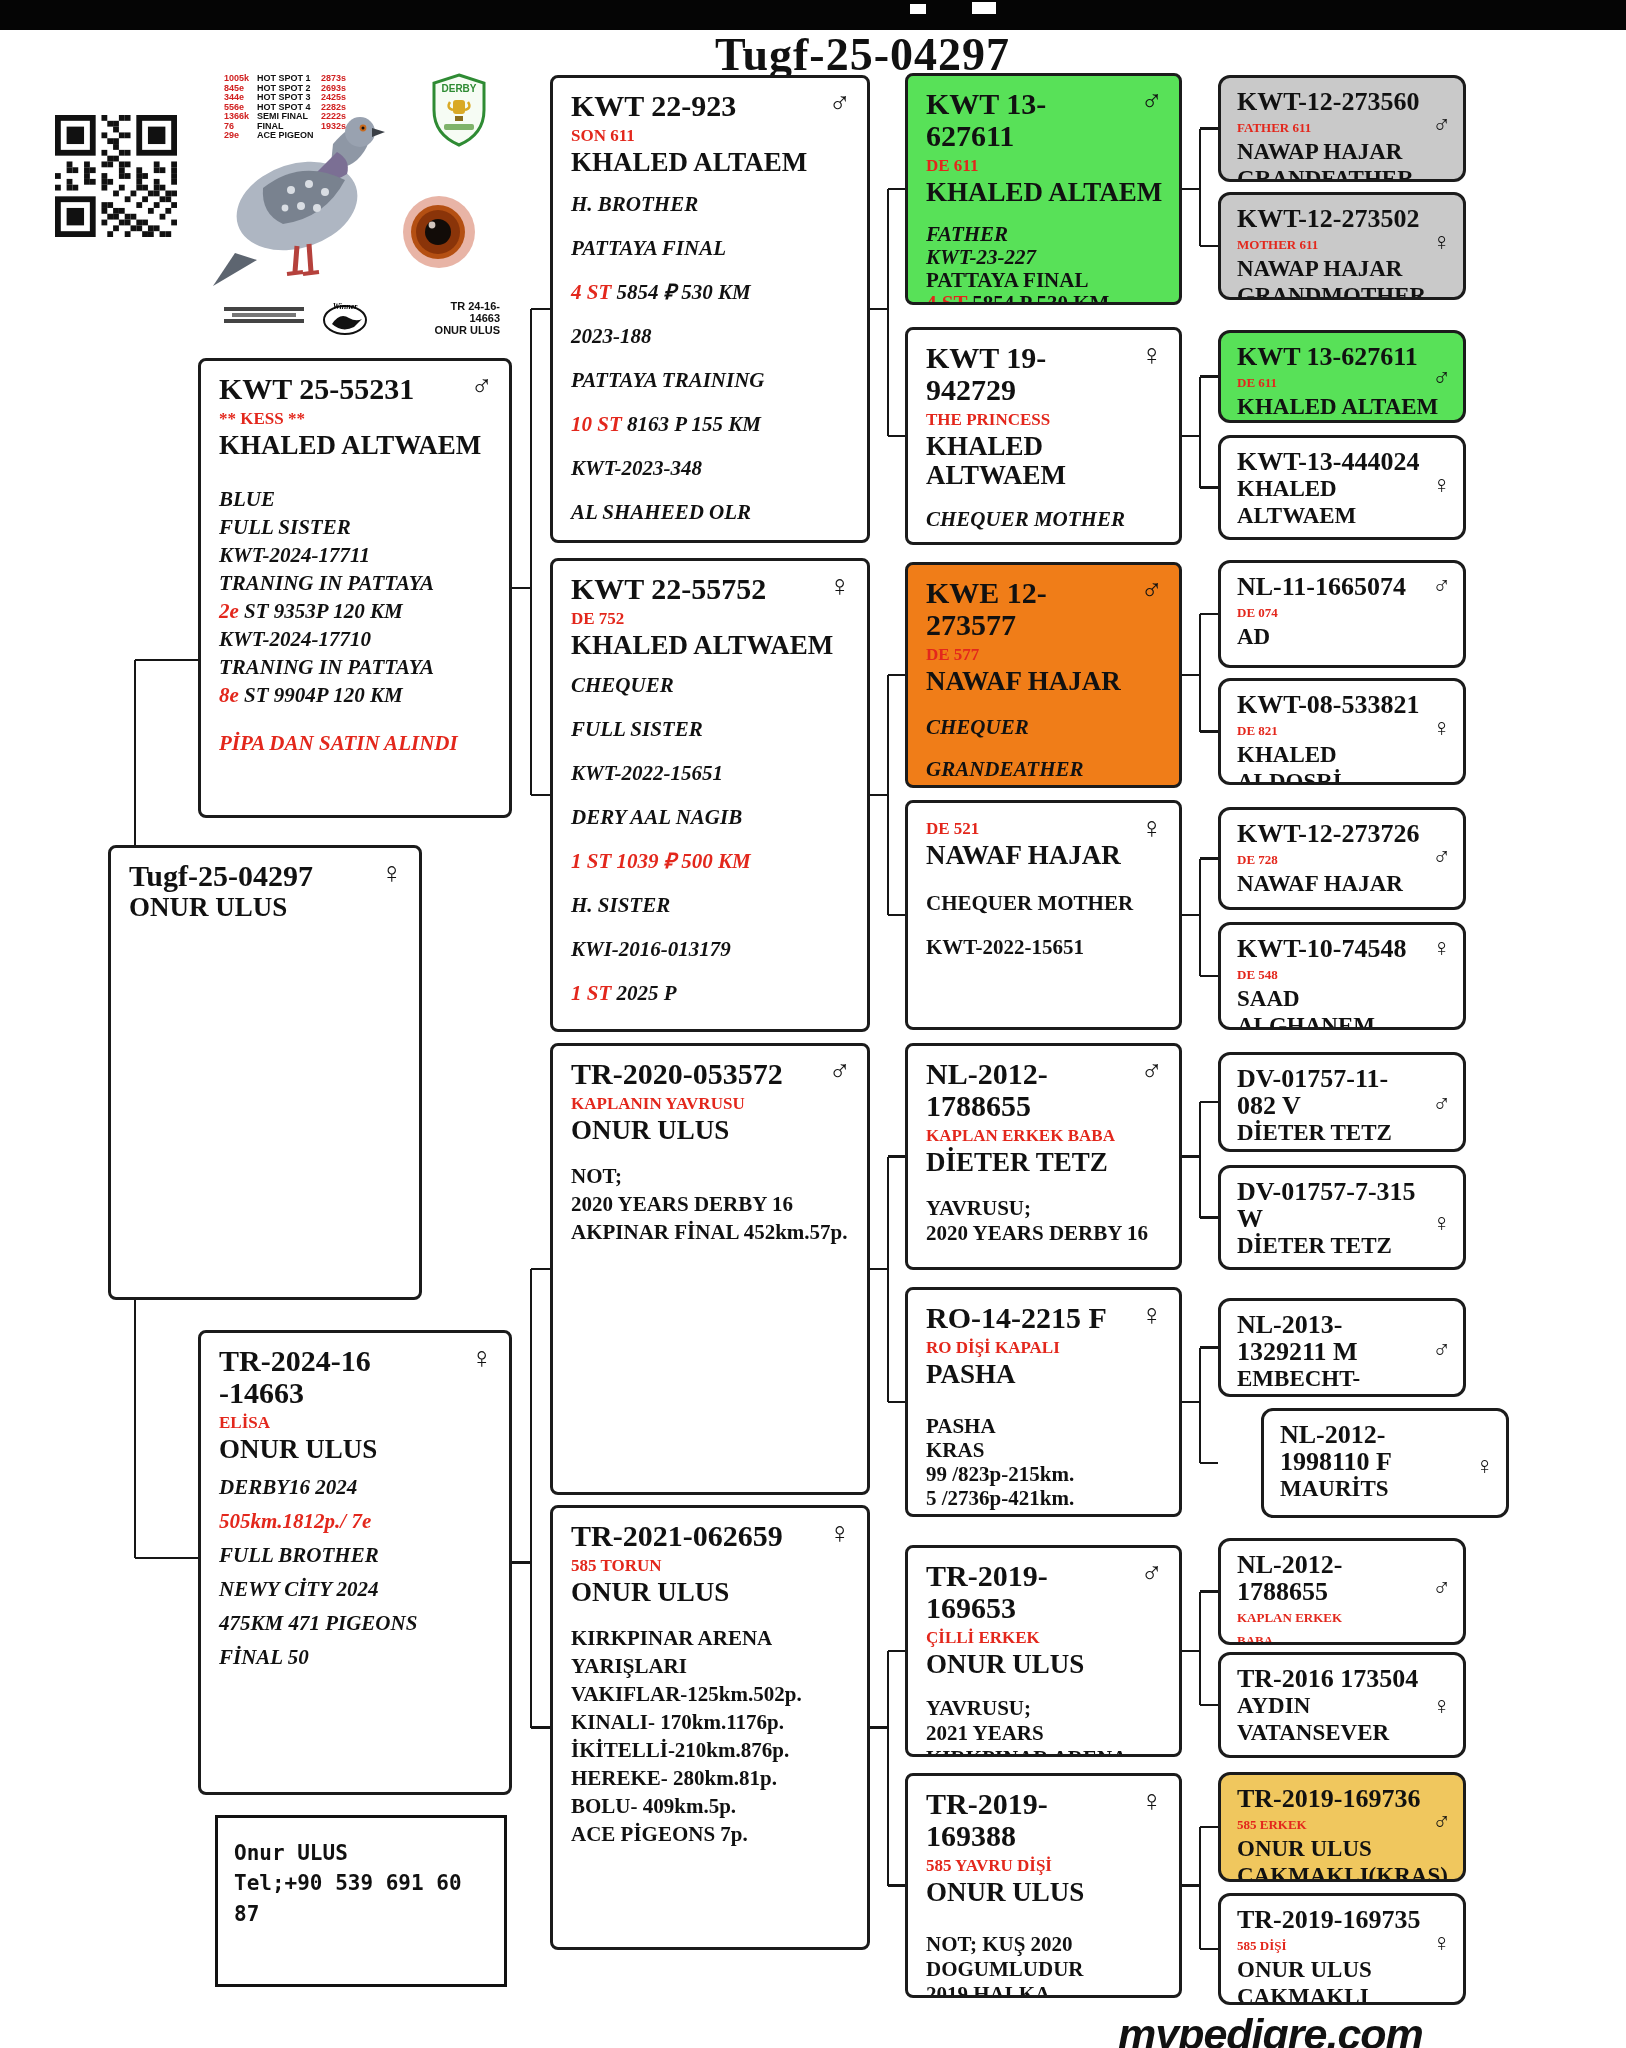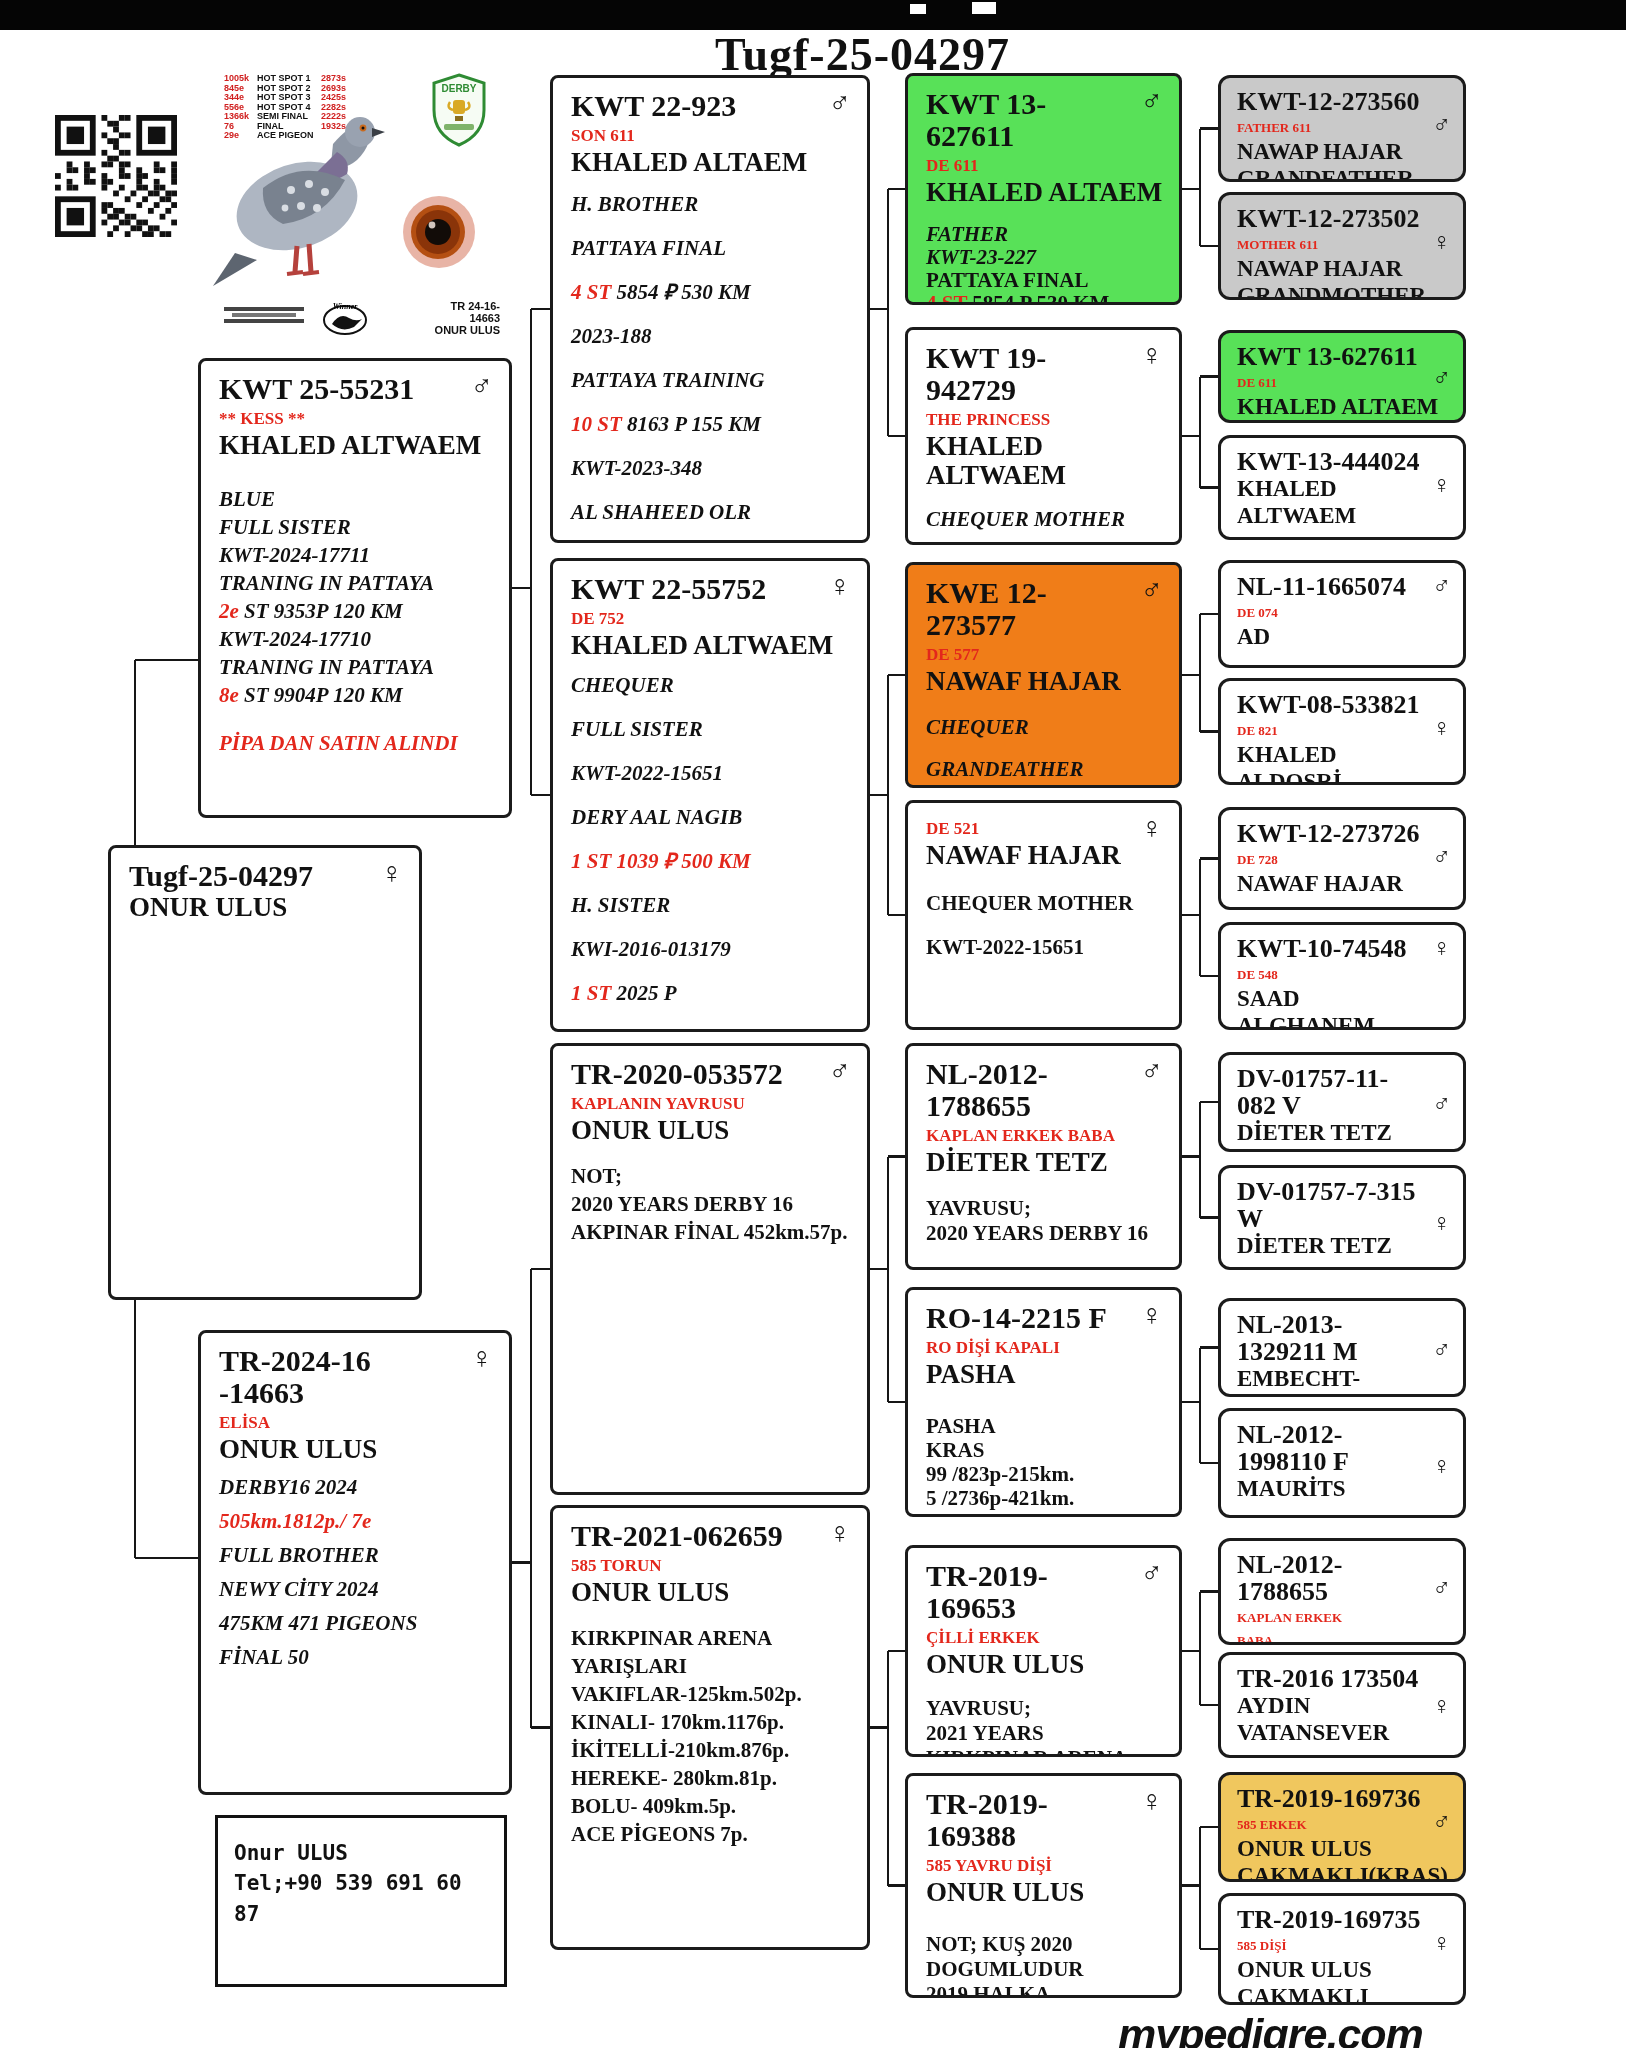--- a/index.html
+++ b/index.html
@@ -534,21 +534,21 @@
       <div class="box small" style="left: 1218px; top: 1165px; width: 248px; height: 105px;">
         <div class="bt">DV-01757-7-315 W</div>
         <span class="sex" style="top: 40px;">♀</span>
         <div class="ln name">DİETER TETZ</div>
       </div>
       <div class="box small" style="left: 1218px; top: 1298px; width: 248px; height: 99px;">
         <div class="bt">NL-2013-1329211 M</div>
         <span class="sex" style="top: 34px;">♂</span>
         <div class="ln name">EMBECHT-</div>
       </div>
-      <div class="box small" style="left: 1218px; top: 1408px; width: 248px; height: 110px;">
+      <div class="box small" style="left: 1261px; top: 1408px; width: 248px; height: 110px;">
         <div class="bt">NL-2012-1998110 F</div>
         <span class="sex" style="top: 40px;">♀</span>
         <div class="ln name">MAURİTS</div>
       </div>
       <div class="box small" style="left: 1218px; top: 1538px; width: 248px; height: 107px;">
         <div class="bt">NL-2012-1788655</div>
         <span class="sex" style="top: 32px;">♂</span>
         <div class="ln red">KAPLAN ERKEK</div>
         <div class="ln red">BABA</div>
       </div>

